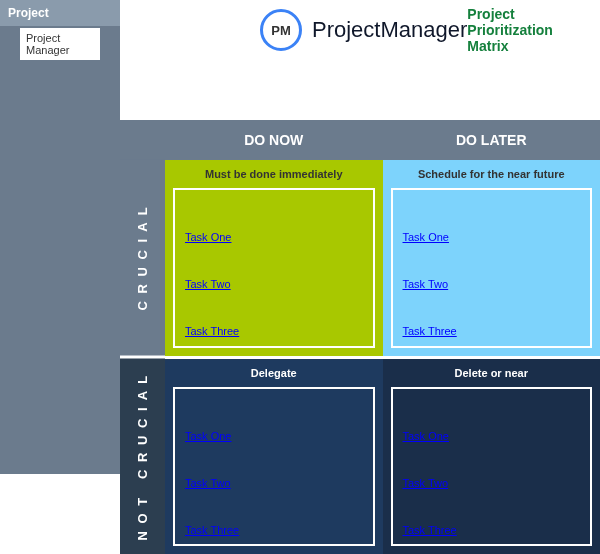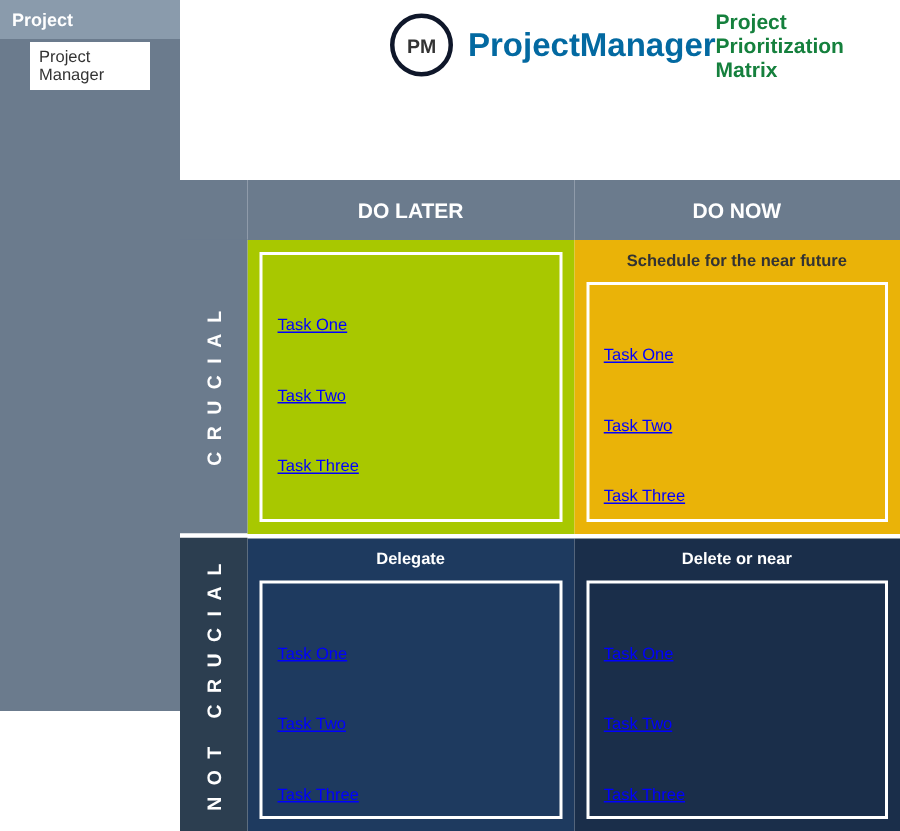--- a/index.html
+++ b/index.html
@@ -16,26 +16,26 @@
     }
     .logo-area {
       display: flex;
       align-items: center;
       gap: 10px;
       margin-left: 140px;
     }
     .logo-circle {
       width: 42px; height: 42px;
       border-radius: 50%;
-      border: 3px solid #0f172a;
+      border: 3px solid #3b82f6;
       display: flex; align-items: center; justify-content: center;
       font-weight: bold; font-size: 13px; color: #333;
     }
     .logo-text {
-      font-size: 22px; font-weight: bold; color: #0369a1;
+      font-size: 22px; font-weight: normal; color: #0f172a;
     }
     .matrix-title {
       font-size: 14px; font-weight: bold; color: #15803d;
     }
 
     
     .sidebar {
       position: absolute;
       top: 0; left: 0;
       width: 120px;
@@ -154,21 +154,21 @@
     .task-link {
       color: #00f;
       font-size: 11px;
       text-decoration: underline;
       cursor: pointer;
       margin-top: 33px;
     }
 
     
     .cell-do-now-crucial { background: #a8c800; }
-    .cell-do-later-crucial { background: #eab308; }
+    .cell-do-later-crucial { background: #7dd3fc; }
     .cell-do-now-not { background: #1e3a5f; }
     .cell-do-later-not { background: #1a2e4a; }
 
     
     .row-divider {
       height: 3px;
       background: #fff;
       display: flex;
     }
     .row-divider-cell {
@@ -201,33 +201,34 @@
 
       <div style="height:40px; background:#6b7b8d;"></div>
       <div class="row-label crucial">C R U C I A L</div>
       <div style="height:3px; background:#fff;"></div>
       <div class="row-label not-crucial">N O T &nbsp; C R U C I A L</div>
     </div>
 
     <div class="matrix-grid">
 
       <div class="col-headers">
+        <div class="col-header do-now">
+          <span>DO NOW</span>
+        </div>
         <div class="col-header do-later">
           <span>DO LATER</span>
         </div>
-        <div class="col-header do-now">
-          <span>DO NOW</span>
-        </div>
       </div>
 
       <div class="matrix-rows">
 
         <div class="matrix-row">
 
           <div class="matrix-cell cell-do-now-crucial">
+            <div class="cell-subtitle">Must be done immediately</div>
             <div class="task-box">
               <span class="task-link">Task One</span>
               <span class="task-link">Task Two</span>
               <span class="task-link">Task Three</span>
             </div>
           </div>
 
           <div class="matrix-cell cell-do-later-crucial">
             <div class="cell-subtitle">Schedule for the near future</div>
             <div class="task-box">

